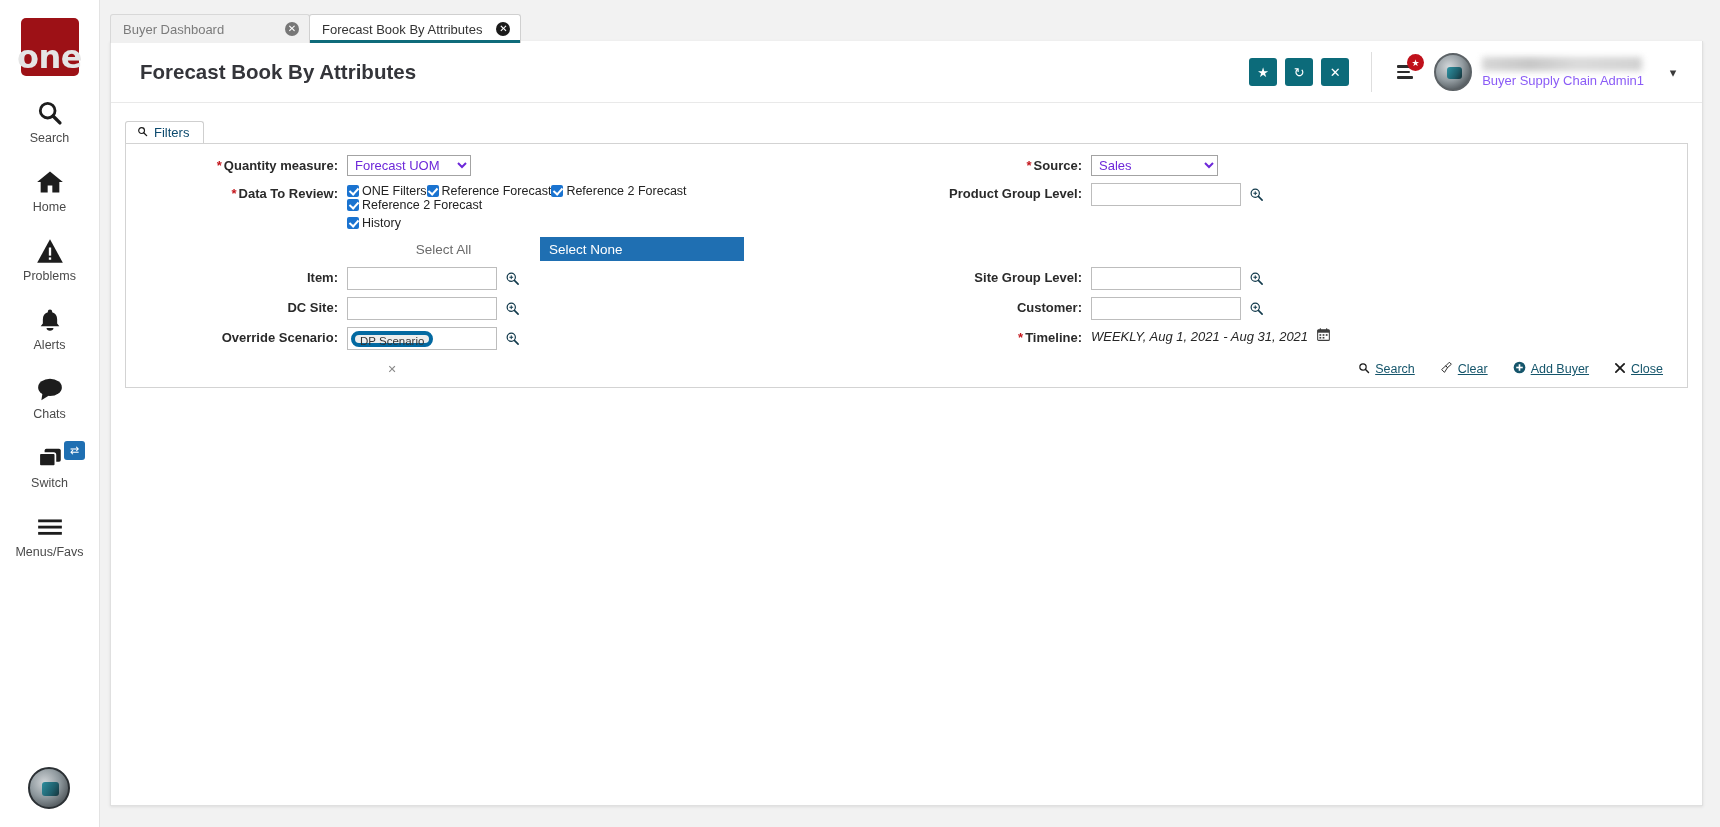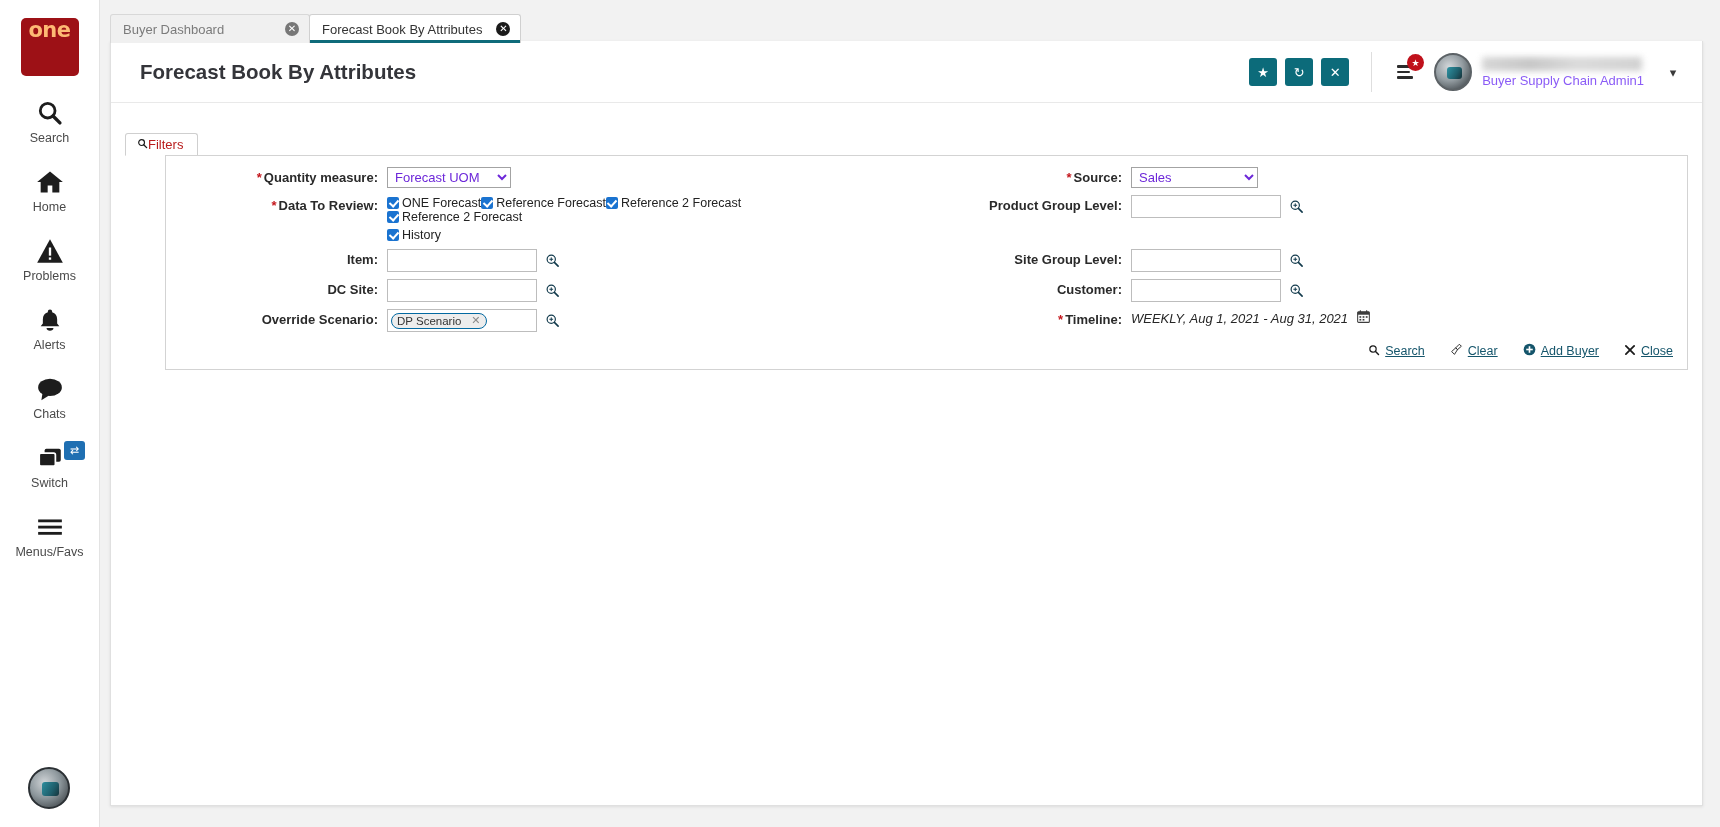--- a/index.html
+++ b/index.html
@@ -19,22 +19,22 @@
     width: 100px; height: 827px;
     background: #ffffff;
     border-right: 1px solid #e3e3e3;
     display: flex; flex-direction: column; align-items: center;
     z-index: 5;
   }
   #rail-logo {
     width: 58px; height: 58px; margin-top: 18px;
     background: #9d1116;
     border-radius: 5px;
-    display: flex; align-items: flex-start; justify-content: center;
-    color: #fdba74; font-size: 21px; font-weight: bold;
+    display: flex; align-items: flex-end; justify-content: center;
+    color: #e5e5e5; font-size: 32px; font-weight: bold;
     letter-spacing: -0.5px;
     font-family: "DejaVu Sans", sans-serif;
   }
   .rail-item {
     width: 100%;
     margin-top: 22px;
     display: flex; flex-direction: column; align-items: center;
     cursor: pointer;
     position: relative;
   }
@@ -181,35 +181,33 @@
     display:flex; align-items:center; justify-content:center;
     cursor:pointer; color:#3b3b3b; font-size:13px;
   }
 
   
   #filter-wrap {
     margin: 17px 14px 0 14px;
     position:relative;
   }
   #filters-tab {
-    display:inline-flex; align-items:center; 
+    display:inline-flex; align-items:center; gap:6px;
     height:23px; padding:0 14px 0 11px;
     border:1px solid #cfcfcf; border-bottom:1px solid #fff;
     border-top-left-radius:3px; border-top-right-radius:3px;
-    background:#fff; font-size:13px; color:#b91c1c;
+    background:#fff; font-size:13px; color:#0c4a6e;
     position:relative; top:1px;
     cursor:pointer;
-    margin-top:12px;
   }
   #filter-body {
     border:1px solid #d3d3d3;
     background:#fff;
-    padding: 11px 8px 10px 0px;
+    padding: 11px 18px 10px 0px;
     position:relative;
-    margin-left:40px;
   }
   .frow {
     display:flex; align-items:flex-start;
     margin-bottom: 7px;
   }
   .fcol-left { width: 760px; display:flex; align-items:flex-start; }
   .fcol-right { flex:1; display:flex; align-items:flex-start; }
 
   .flabel {
     font-size:13px; font-weight:bold; color:#2a2a2a;
@@ -277,24 +275,24 @@
     background:#1f6fb2; border:none; cursor:pointer;
     font-family:"Liberation Sans", sans-serif;
   }
 
   
   .chip-field {
     height:23px; border:1px solid #bdbdbd; background:#fff;
     display:flex; align-items:center; padding:0 3px;
   }
   .chip {
-    display:inline-flex; align-items:center; gap:10px;
+    display:inline-flex; align-items:center; gap:16px;
     height:16px; padding:0 5px;
-    border:1px solid #0369a1; border-radius:8px;
-    background:#ededed; font-size:11.5px; color:#333;
+    border:4px solid #0369a1; border-radius:8px;
+    background:#ededed; font-size:11.5px; color:#333;flex-direction:column;
   }
   .chip-x { color:#8a8a8a; font-size:11px; cursor:pointer; }
 
   .timeline-val {
     font-size:13px; font-style:italic; color:#262626;
     padding-top:2px;
   }
   .cal-ico { margin-left:9px; cursor:pointer; color:#3d3d3d; }
 
   
@@ -486,21 +484,21 @@
       </div>
 
       <div class="frow">
         <div class="fcol-left">
           <div class="flabel lbl-w-left">
             <span class="req">*</span><span>Data To Review:</span>
           </div>
           <div id="review-group">
             <div class="chk-item">
               <span class="chk-box"></span>
-              <span>ONE Forecast</span>
+              <span>ONE Filters</span>
             </div>
             <div class="chk-item">
               <span class="chk-box"></span>
               <span>Reference Forecast</span>
             </div>
             <div class="chk-item">
               <span class="chk-box"></span>
               <span>Reference 2 Forecast</span>
             </div>
             <div class="chk-item">
@@ -522,20 +520,24 @@
                   <circle cx="10" cy="10" r="6.6" fill="none" stroke="#123a4c" stroke-width="1.9"></circle>
                   <line x1="7" y1="10" x2="13" y2="10" stroke="#123a4c" stroke-width="1.6"></line>
                   <line x1="10" y1="7" x2="10" y2="13" stroke="#123a4c" stroke-width="1.6"></line>
                   <line x1="15" y1="15" x2="21" y2="21" stroke="#123a4c" stroke-width="2.6" stroke-linecap="round"></line>
                 </svg>
             </span>
           </div>
         </div>
       </div>
 
+      <div id="selbtn-row">
+        <button id="btn-select-all">Select All</button>
+        <button id="btn-select-none">Select None</button>
+      </div>
 
       <div class="frow">
         <div class="fcol-left">
           <div class="flabel lbl-w-left">Item:</div>
           <div class="fctl">
             <input class="ftext" style="width: 150px;" value="">
             <span class="lookup-ico">
               <svg width="15" height="15" viewBox="0 0 24 24">
                   <circle cx="10" cy="10" r="6.6" fill="none" stroke="#123a4c" stroke-width="1.9"></circle>
                   <line x1="7" y1="10" x2="13" y2="10" stroke="#123a4c" stroke-width="1.6"></line>

